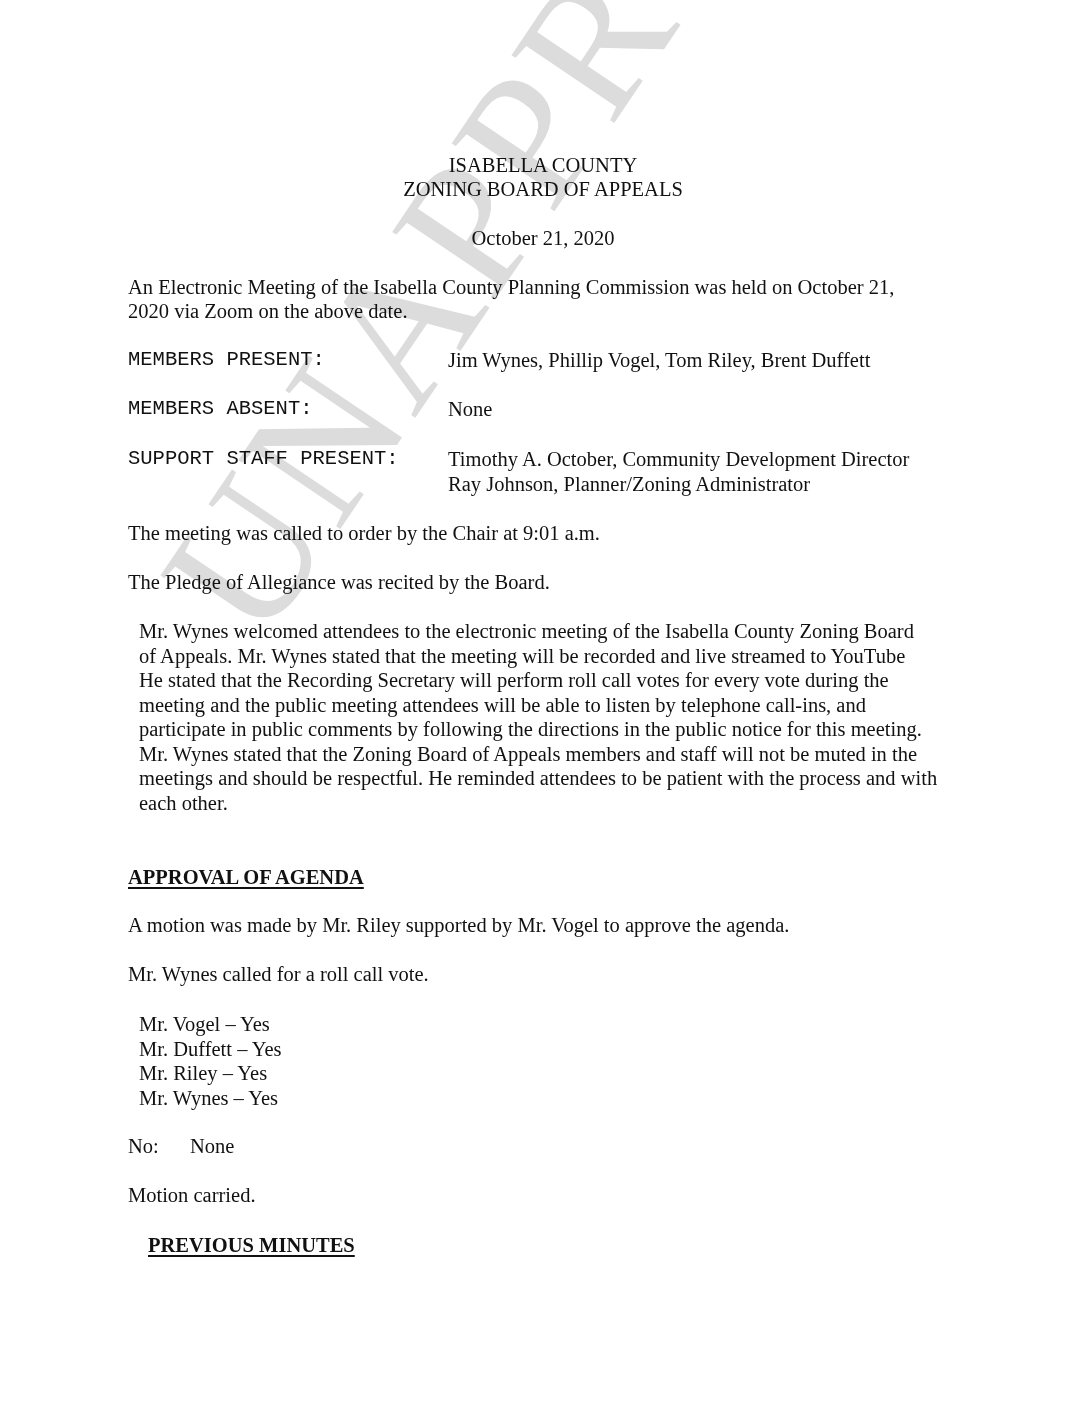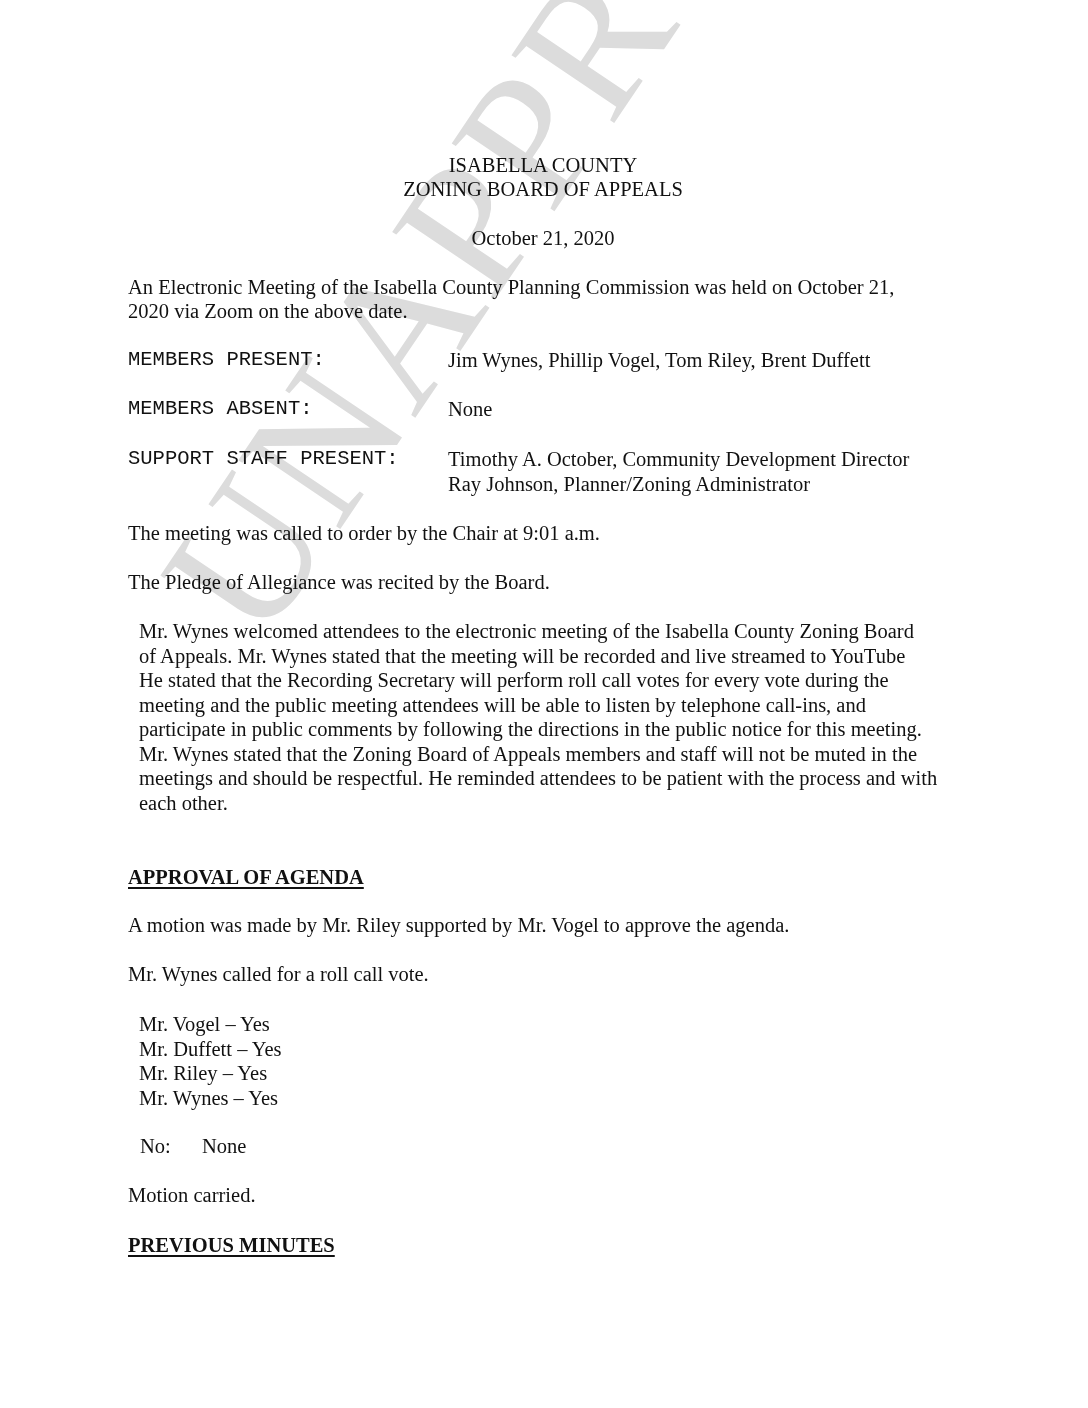--- a/index.html
+++ b/index.html
@@ -59,21 +59,21 @@
       left: 11px;
       width: 840px;
     }
     .heading {
       font-weight: bold;
       text-decoration: underline;
       text-underline-offset: 3px;
       text-decoration-thickness: 2px;
     }
     .vote-line { display: block; white-space: nowrap; }
-    .no-label { display: inline-block; width: 62px; margin-left: 12px; }
+    .no-label { display: inline-block; width: 62px; }
   </style>
 </head>
 <body>
 
 <div class="page">
 
   <div class="watermark">UNAPPROVED</div>
 
   <div class="content">
 
@@ -125,16 +125,16 @@
       <span class="vote-line">Mr. Riley – Yes</span>
       <span class="vote-line">Mr. Wynes – Yes</span>
     </div>
 
     <div class="abs" style="top:1134px;">
       <span class="no-label">No:</span><span>None</span>
     </div>
 
     <div class="abs" style="top:1183px;">Motion carried.</div>
 
-    <div class="abs heading" style="top:1233px;">PREVIOUS MINUTES</div>
+    <div class="abs heading" style="top:1233px;margin-left:20px;">PREVIOUS MINUTES</div>
 
   </div>
 </div>
 
 </body></html>

